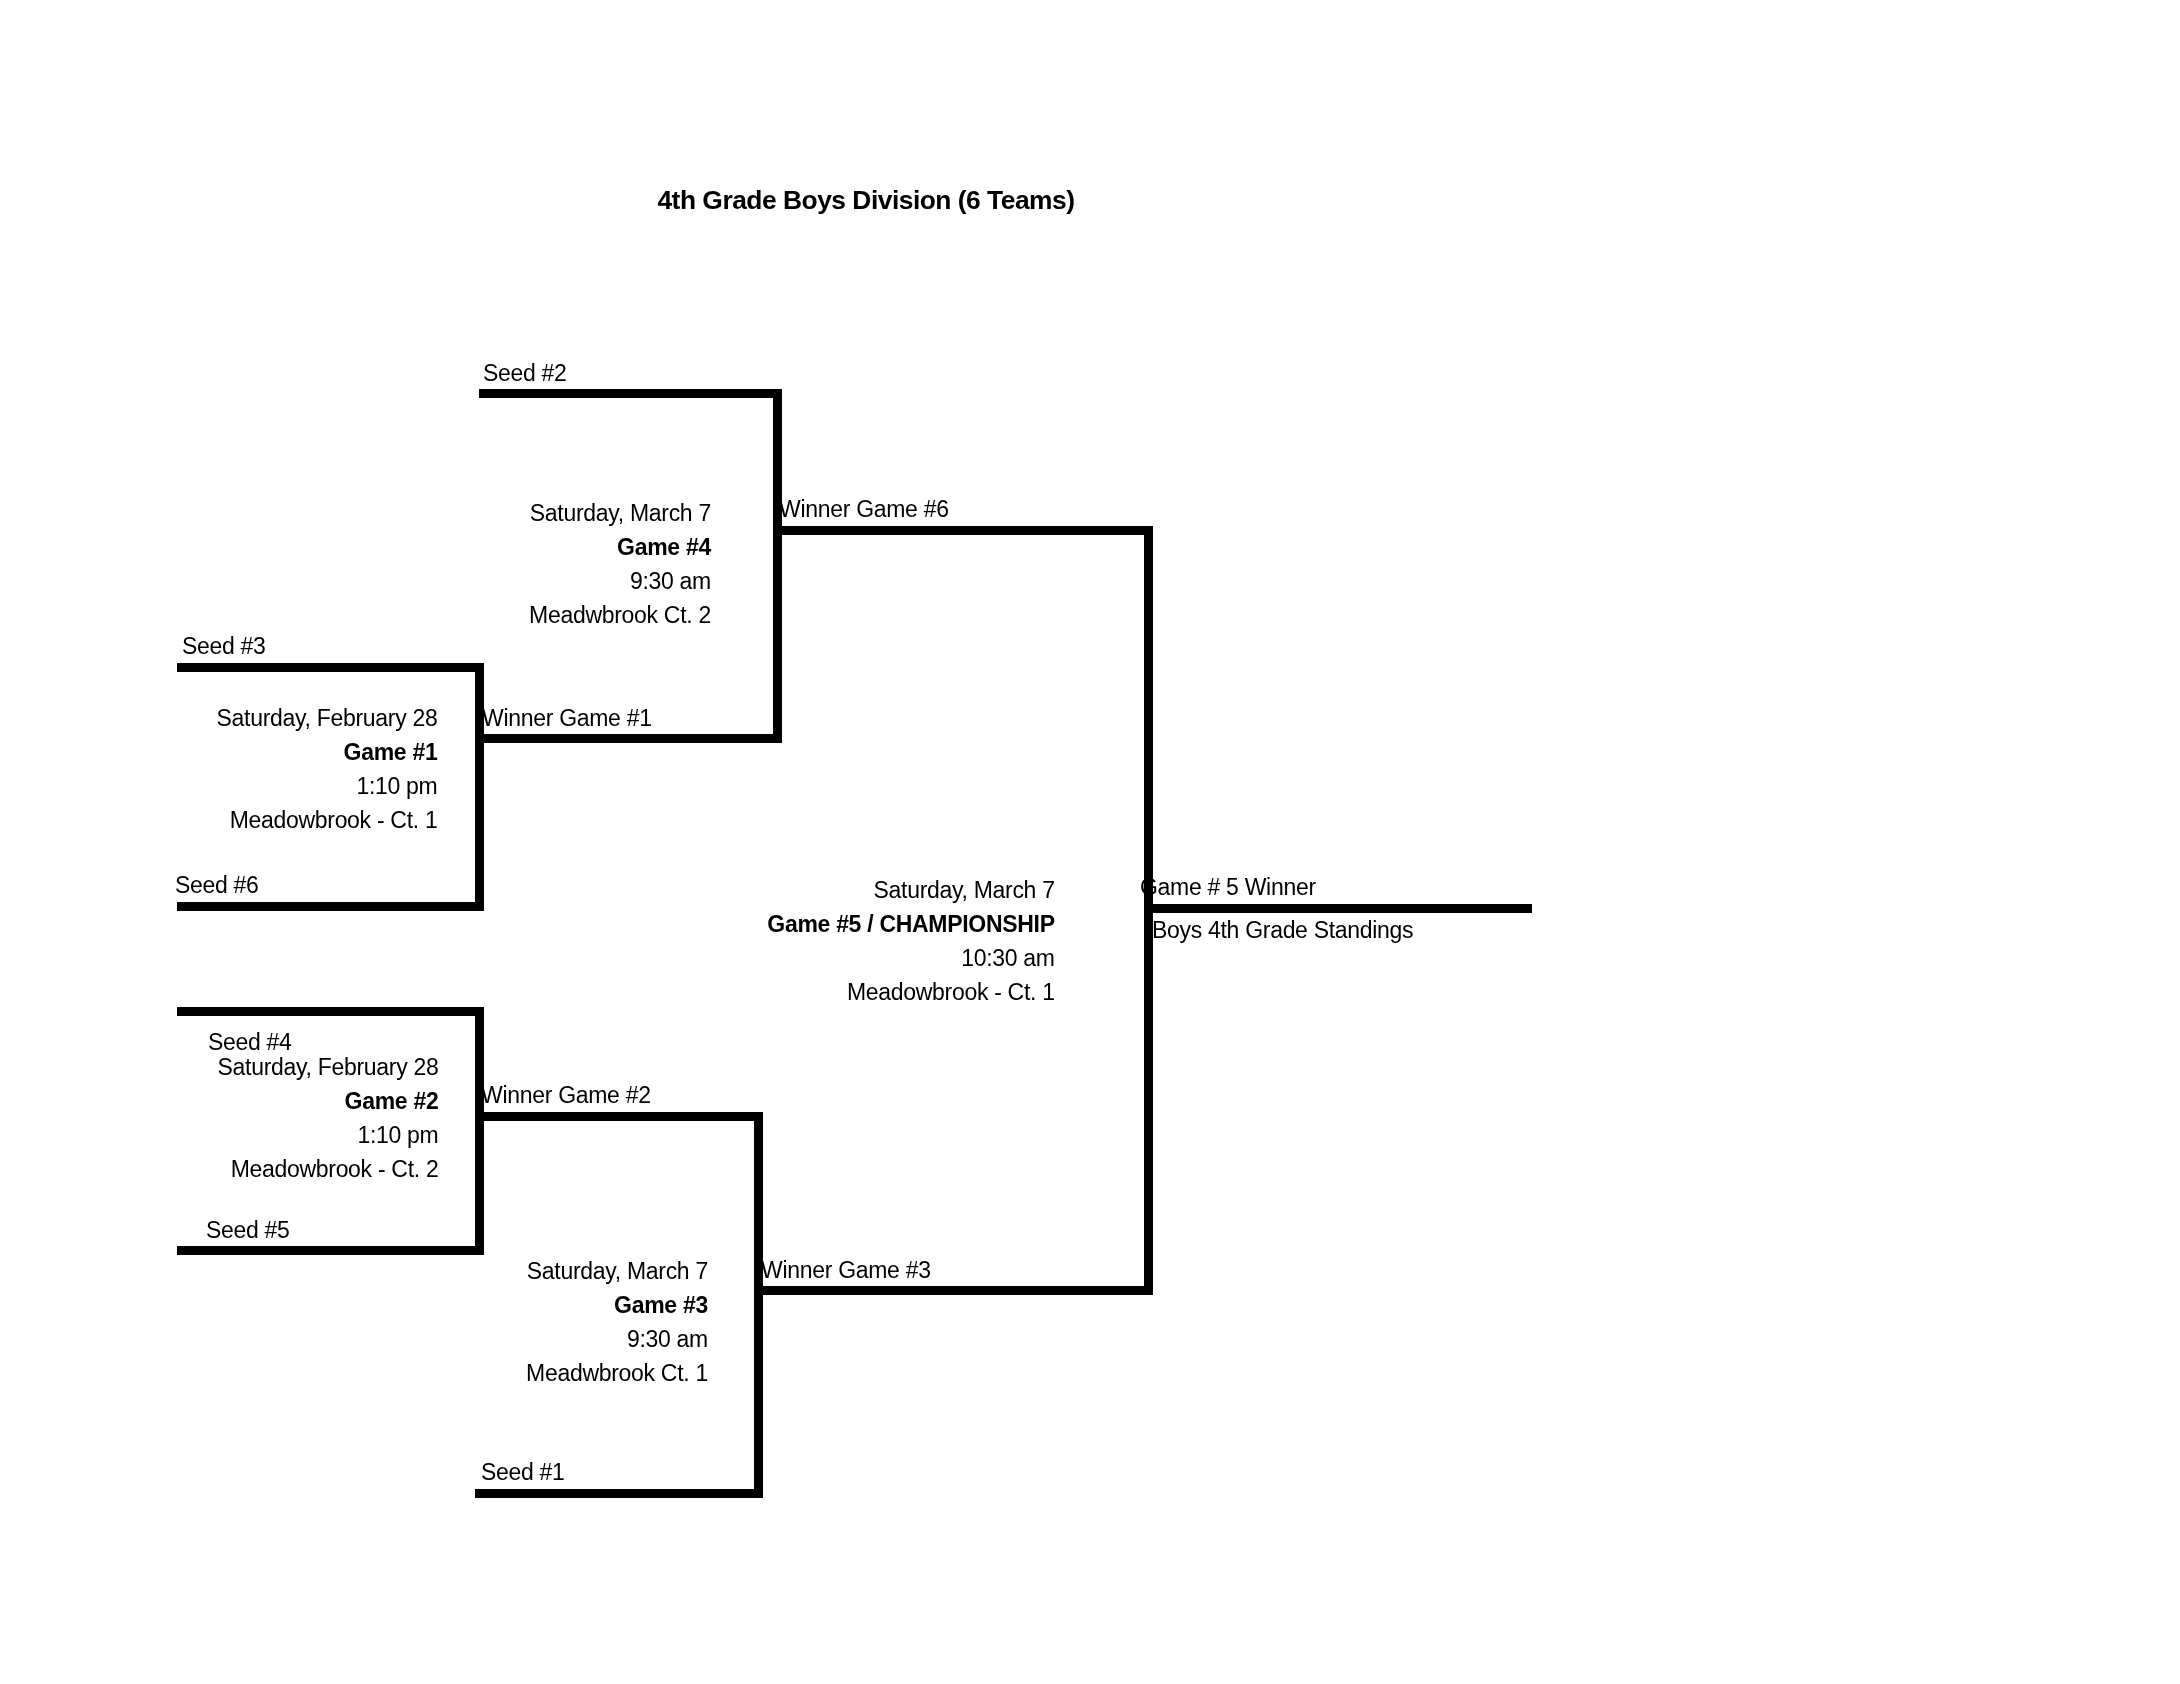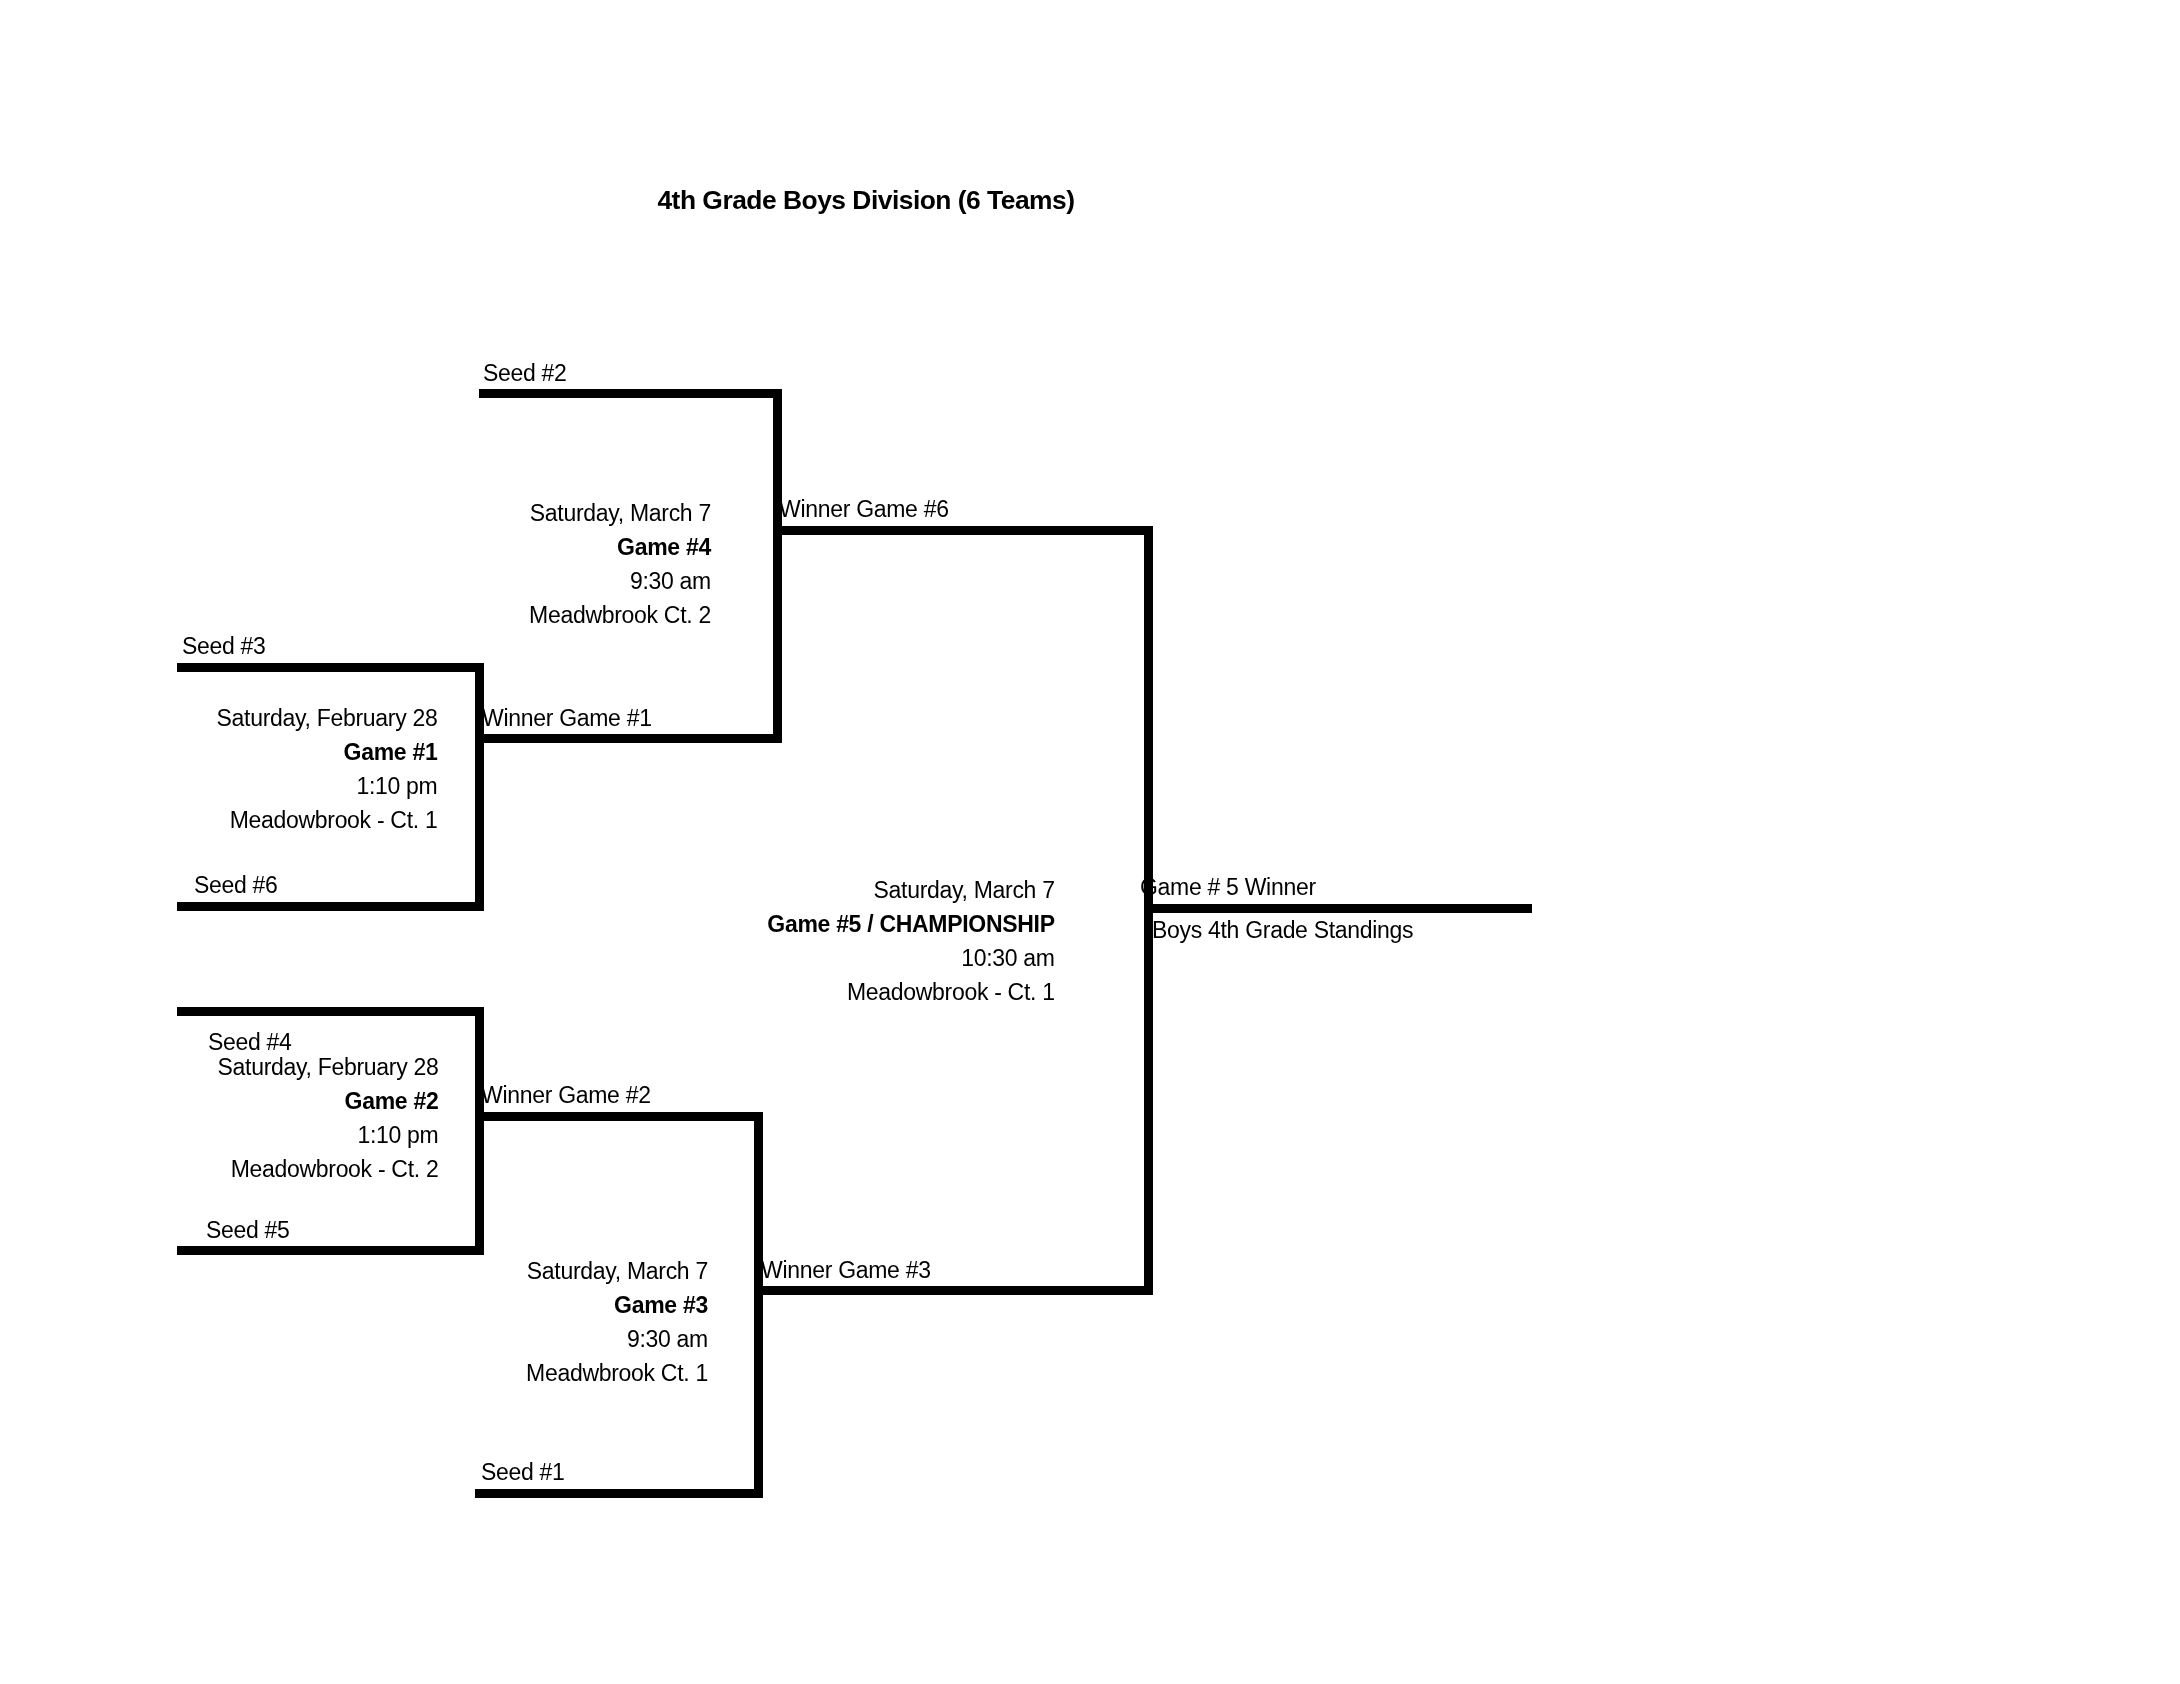--- a/index.html
+++ b/index.html
@@ -71,21 +71,21 @@
   <div class="vl" style="left:754px; top:1112px; height:386px;"></div>
   <div class="hl" style="left:475px; top:1489px; width:287px;"></div>
 
   <div class="hl" style="left:773px; top:526px; width:379px;"></div>
   <div class="vl" style="left:1144px; top:526px; height:769px;"></div>
   <div class="hl" style="left:754px; top:1286px; width:399px;"></div>
   <div class="hl" style="left:1144px; top:904px; width:388px;"></div>
 
   <div class="lbl" style="left:483px; top:359px;">Seed #2</div>
   <div class="lbl" style="left:182px; top:632px;">Seed #3</div>
-  <div class="lbl" style="left:194px; top:871px;">Seed #6</div>
+  <div class="lbl" style="left:175px; top:871px;">Seed #6</div>
   <div class="lbl" style="left:182px; top:1028px;margin-left:26px;">Seed #4</div>
   <div class="lbl" style="left:182px; top:1216px;margin-left:24px;">Seed #5</div>
   <div class="lbl" style="left:481px; top:1458px;">Seed #1</div>
 
   <div class="lbl" style="left:482px; top:704px;">Winner Game #1</div>
   <div class="lbl" style="left:481px; top:1081px;">Winner Game #2</div>
   <div class="lbl" style="left:779px; top:495px;">Winner Game #6</div>
   <div class="lbl" style="left:761px; top:1256px;">Winner Game #3</div>
   <div class="lbl" style="left:1140px; top:873px;">Game # 5 Winner</div>
   <div class="lbl" style="left:1152px; top:916px;">Boys 4th Grade Standings</div>

